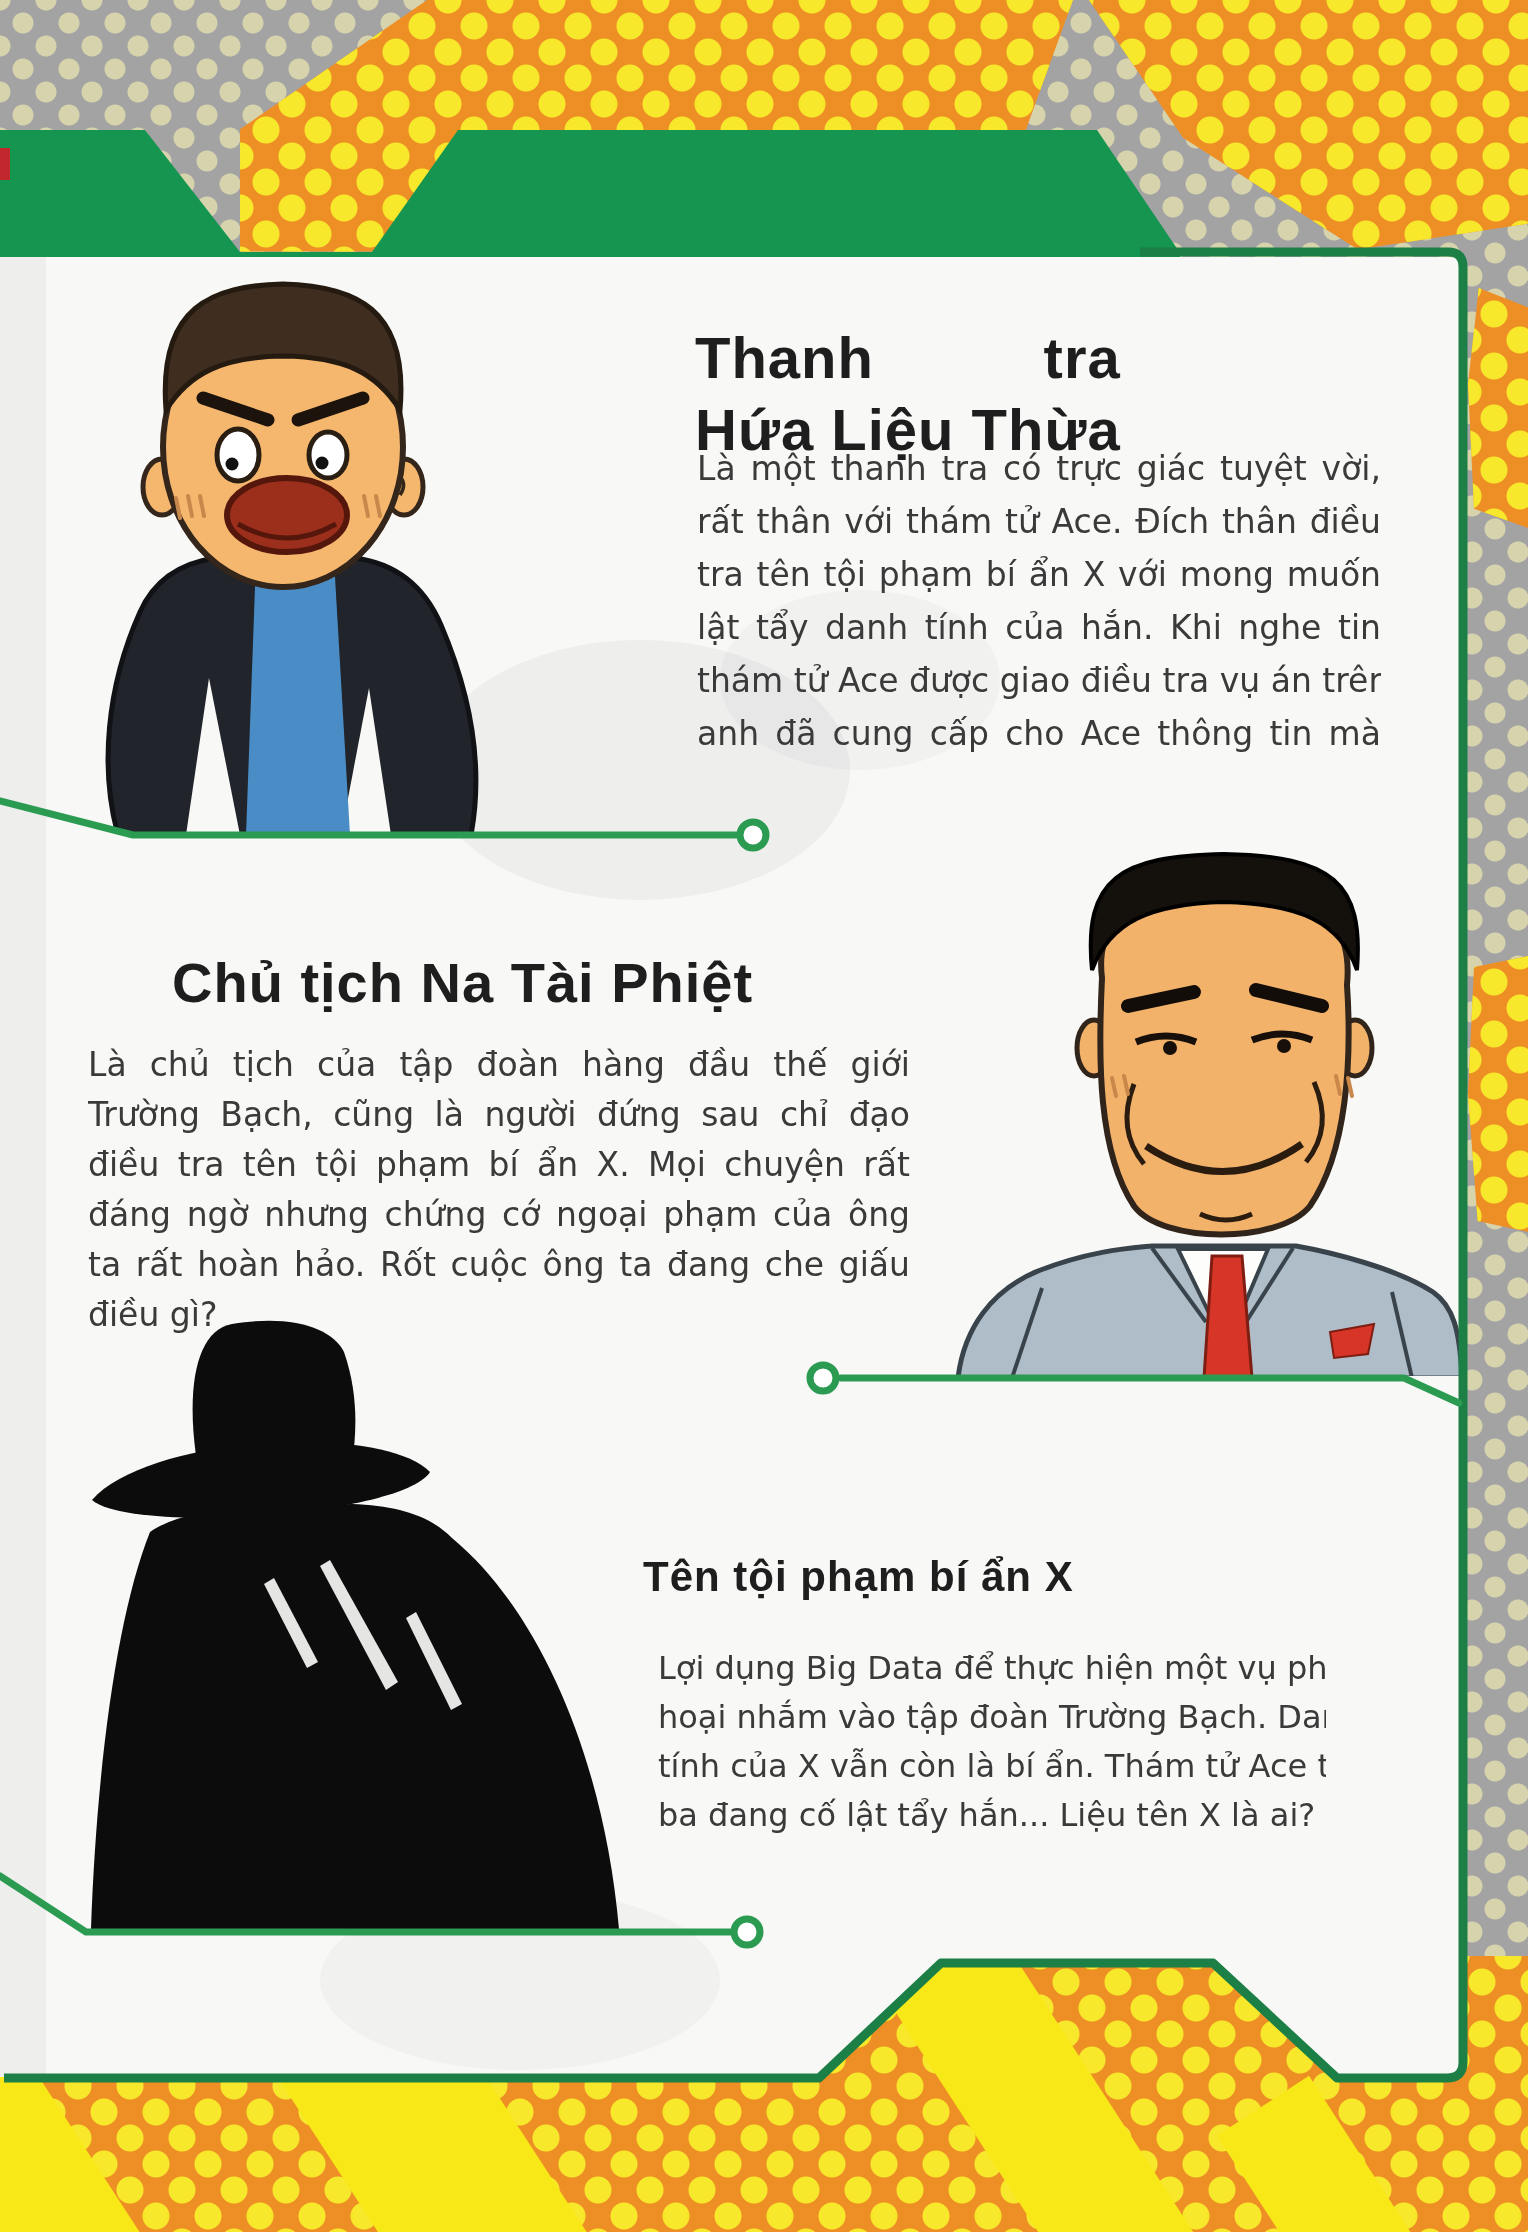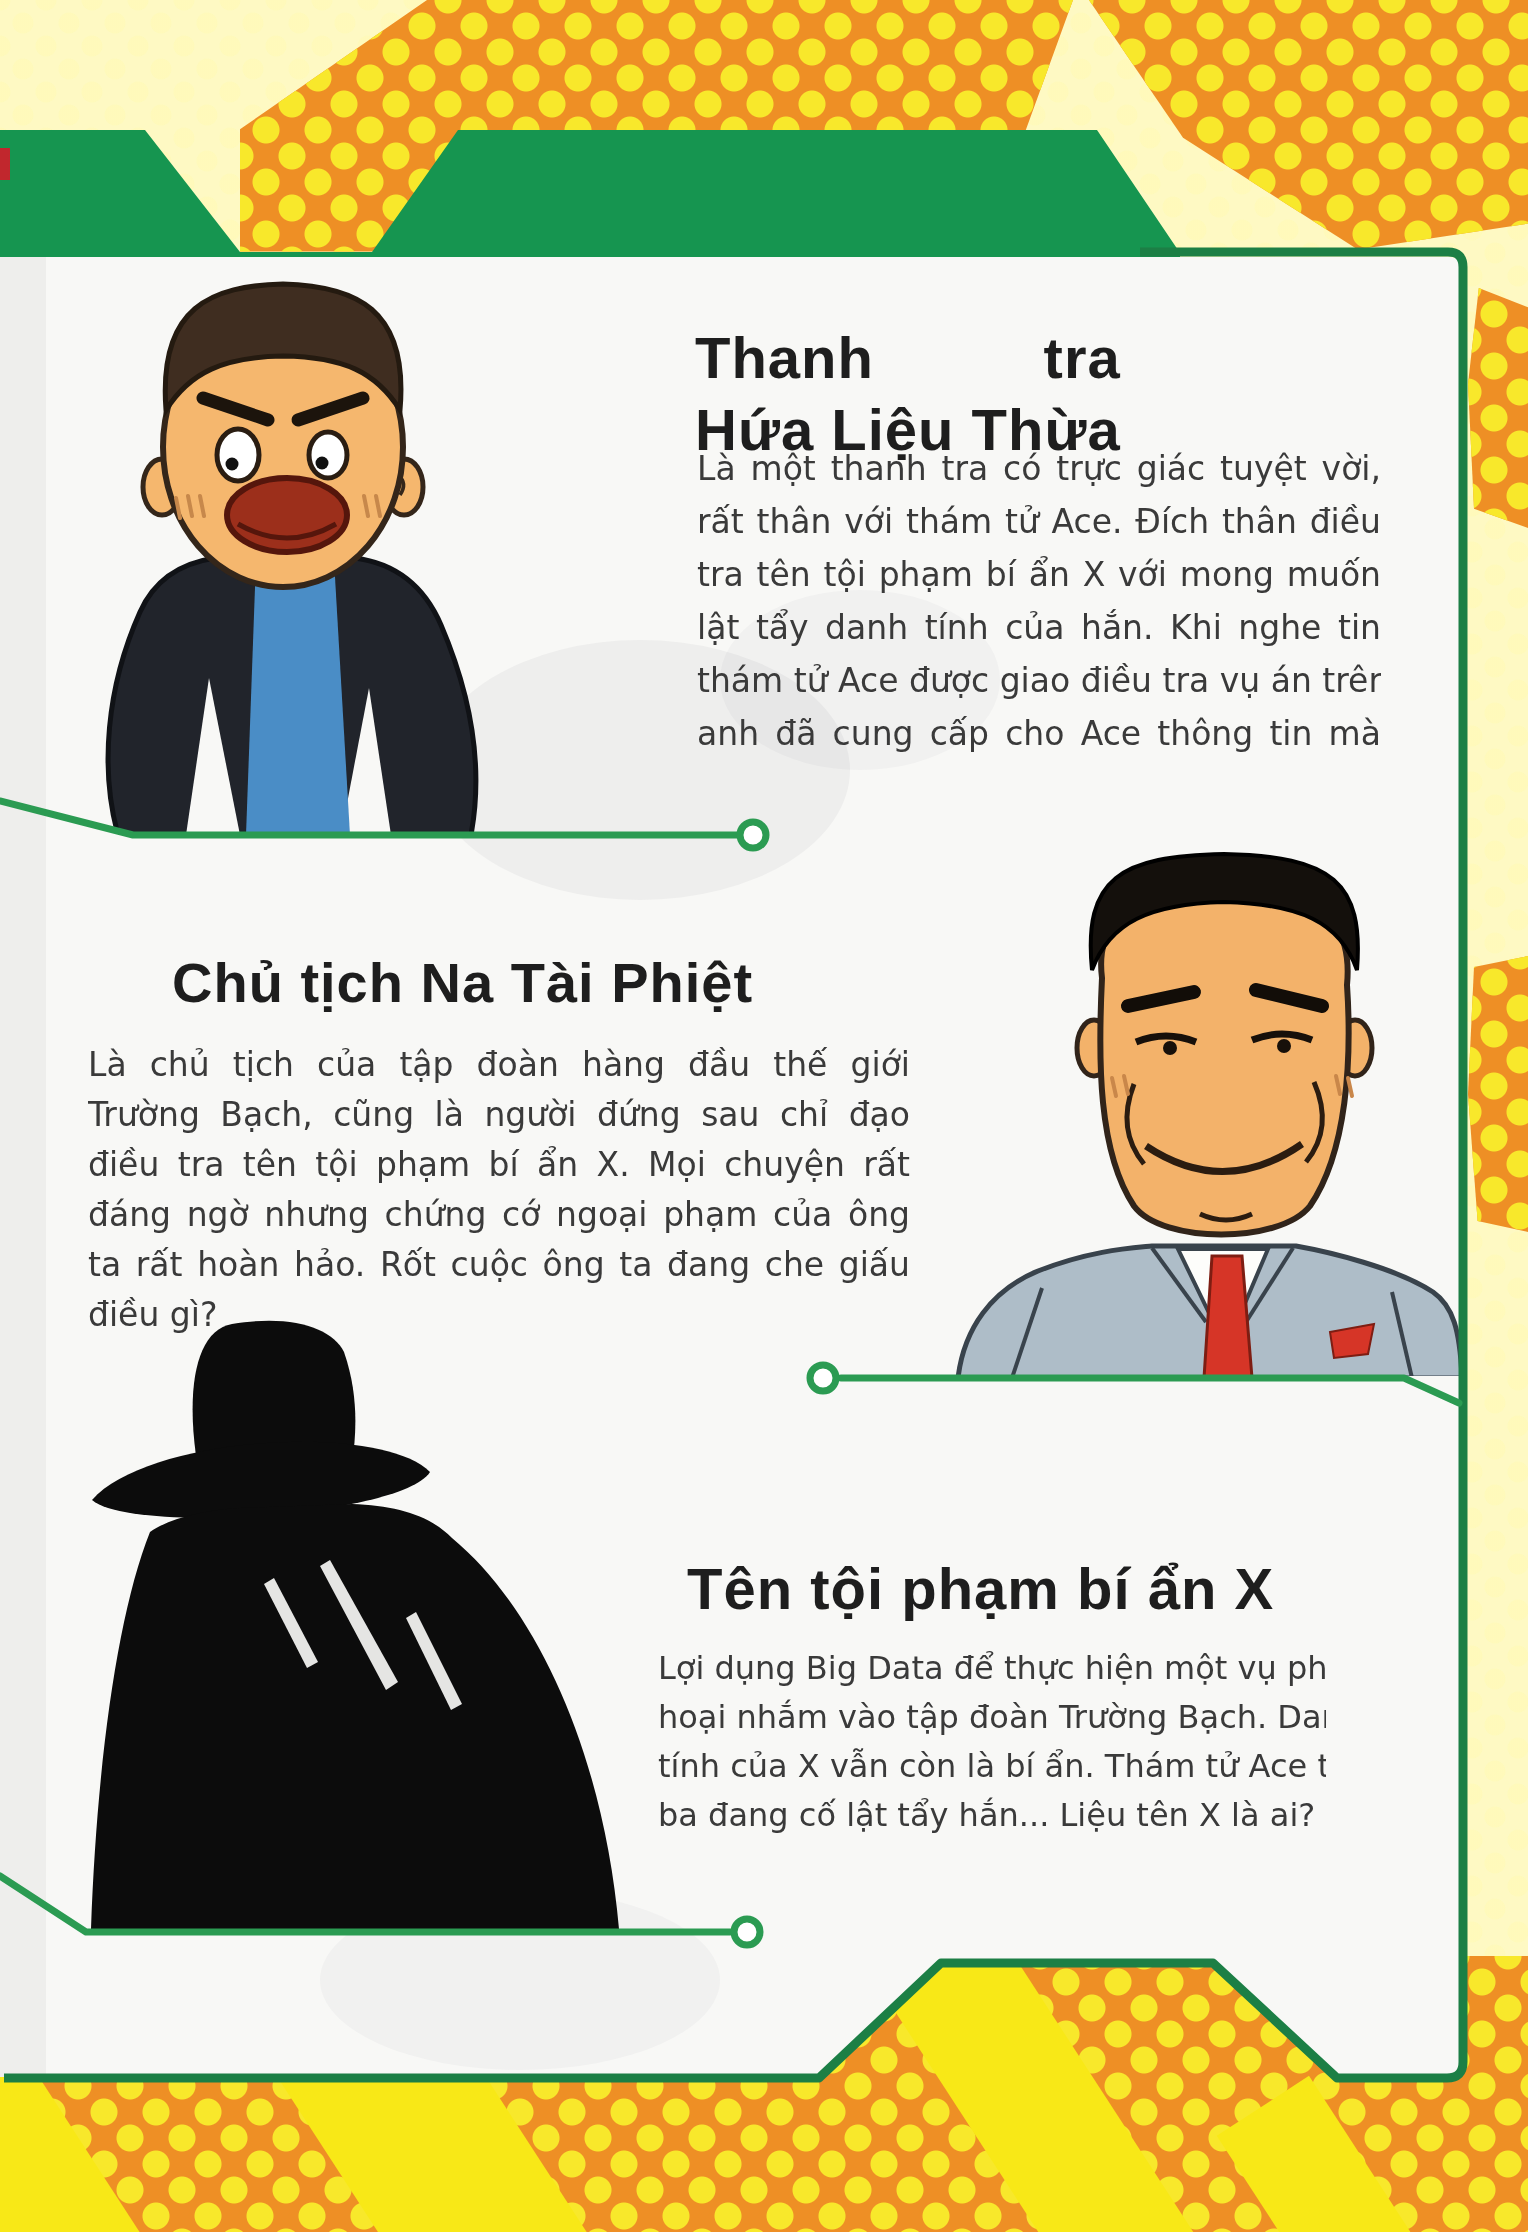--- a/index.html
+++ b/index.html
@@ -1,18 +1,18 @@
 <!DOCTYPE html>
 <html><head>
 <meta charset="utf-8">
 <style>
   html,body{margin:0;padding:0;background:#d9d9d9;}
   #page{
     position:relative;width:1528px;height:2232px;overflow:hidden;
-    background:#fef9c3;
+    background:#a3a3a3;
     font-family:"DejaVu Sans",sans-serif;
   }
   .abs{position:absolute;}
   
   .bg-pale{
     left:0;top:0;width:1528px;height:2232px;
     background-image:
       radial-gradient(circle, rgba(255,250,180,.55) 0 10px, transparent 11px),
       radial-gradient(circle, rgba(255,250,180,.55) 0 10px, transparent 11px);
     background-size:46px 46px;
@@ -223,21 +223,21 @@
         <div class="jline">Là chủ tịch của tập đoàn hàng đầu thế giới</div>
         <div class="jline">Trường Bạch, cũng là người đứng sau chỉ đạo</div>
         <div class="jline">điều tra tên tội phạm bí ẩn X. Mọi chuyện rất</div>
         <div class="jline">đáng ngờ nhưng chứng cớ ngoại phạm của ông</div>
         <div class="jline">ta rất hoàn hảo. Rốt cuộc ông ta đang che giấu</div>
         <div class="jline jlast">điều gì?</div>
       </div>
   </div>
 
   <div class="abs">
-    <div class="title" style="left:687px;top:1544px;font-size:58px;line-height:66px;margin-top:12px;">
+    <div class="title" style="left:643px;top:1544px;font-size:42px;line-height:66px;">
         <div class="jline jlast">Tên tội phạm bí ẩn X</div>
       </div>
     <div class="para" style="left:658px;top:1644px;width:668px;font-size:32px;line-height:49px;">
         <div class="jline">Lợi dụng Big Data để thực hiện một vụ phá</div>
         <div class="jline">hoại nhắm vào tập đoàn Trường Bạch. Danh</div>
         <div class="jline">tính của X vẫn còn là bí ẩn. Thám tử Ace tài</div>
         <div class="jline jlast">ba đang cố lật tẩy hắn... Liệu tên X là ai?</div>
       </div>
   </div>
 

